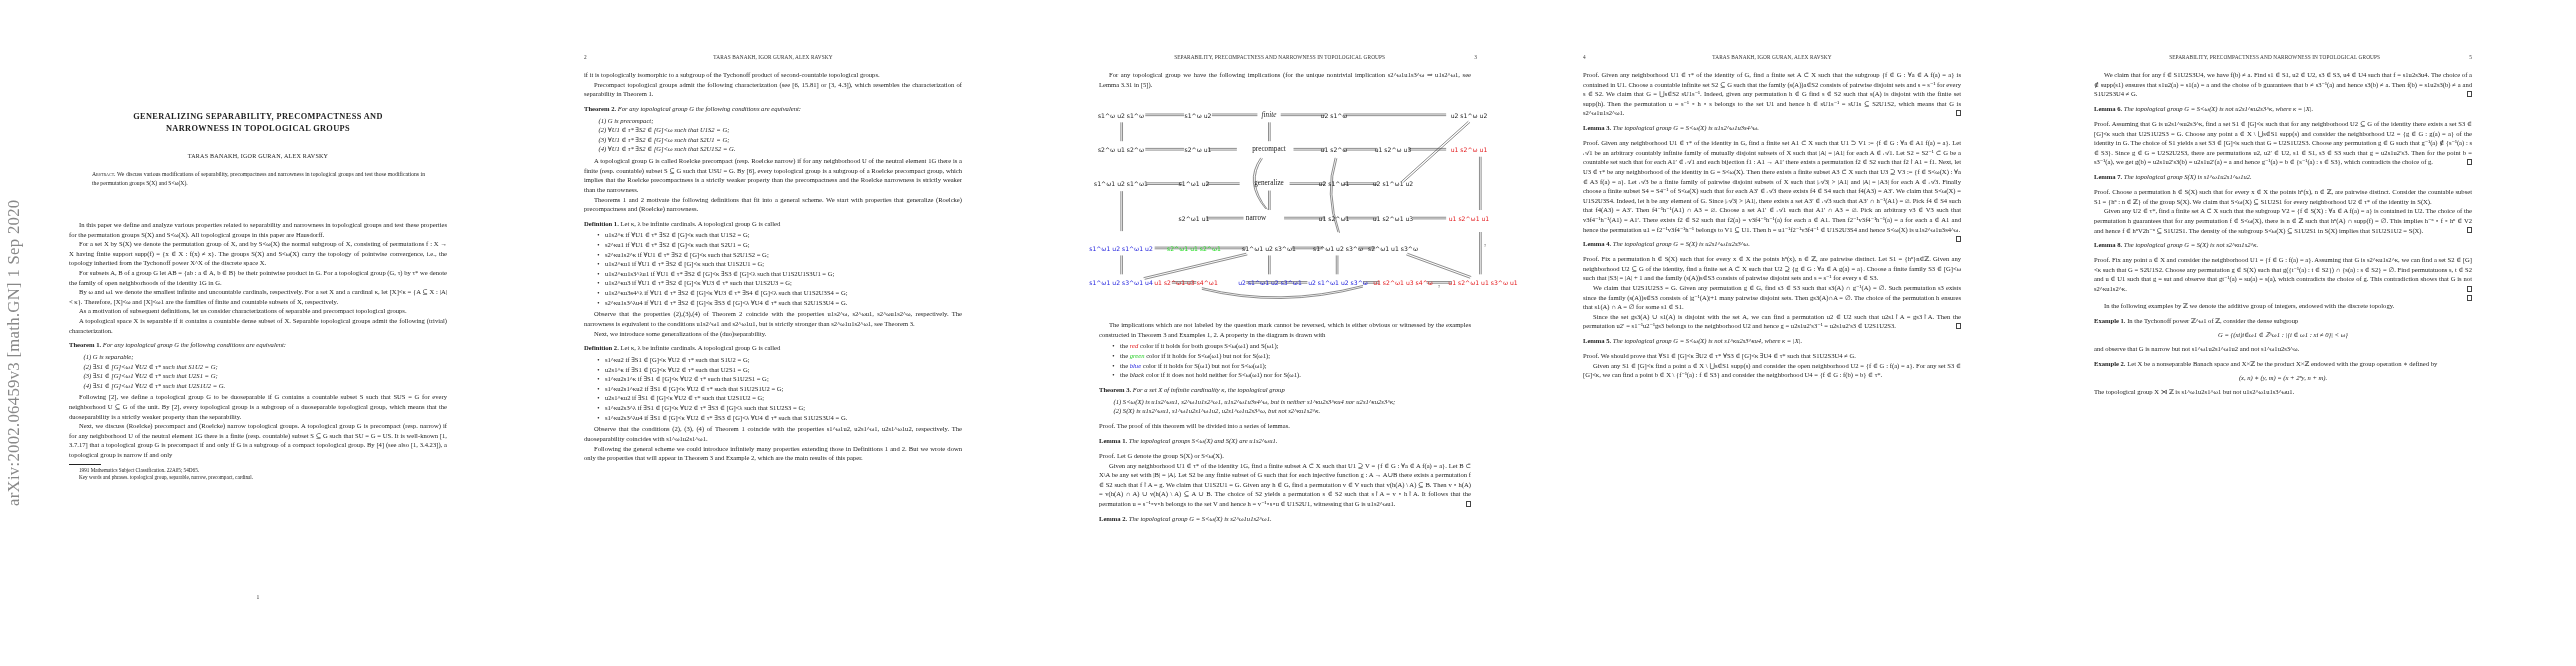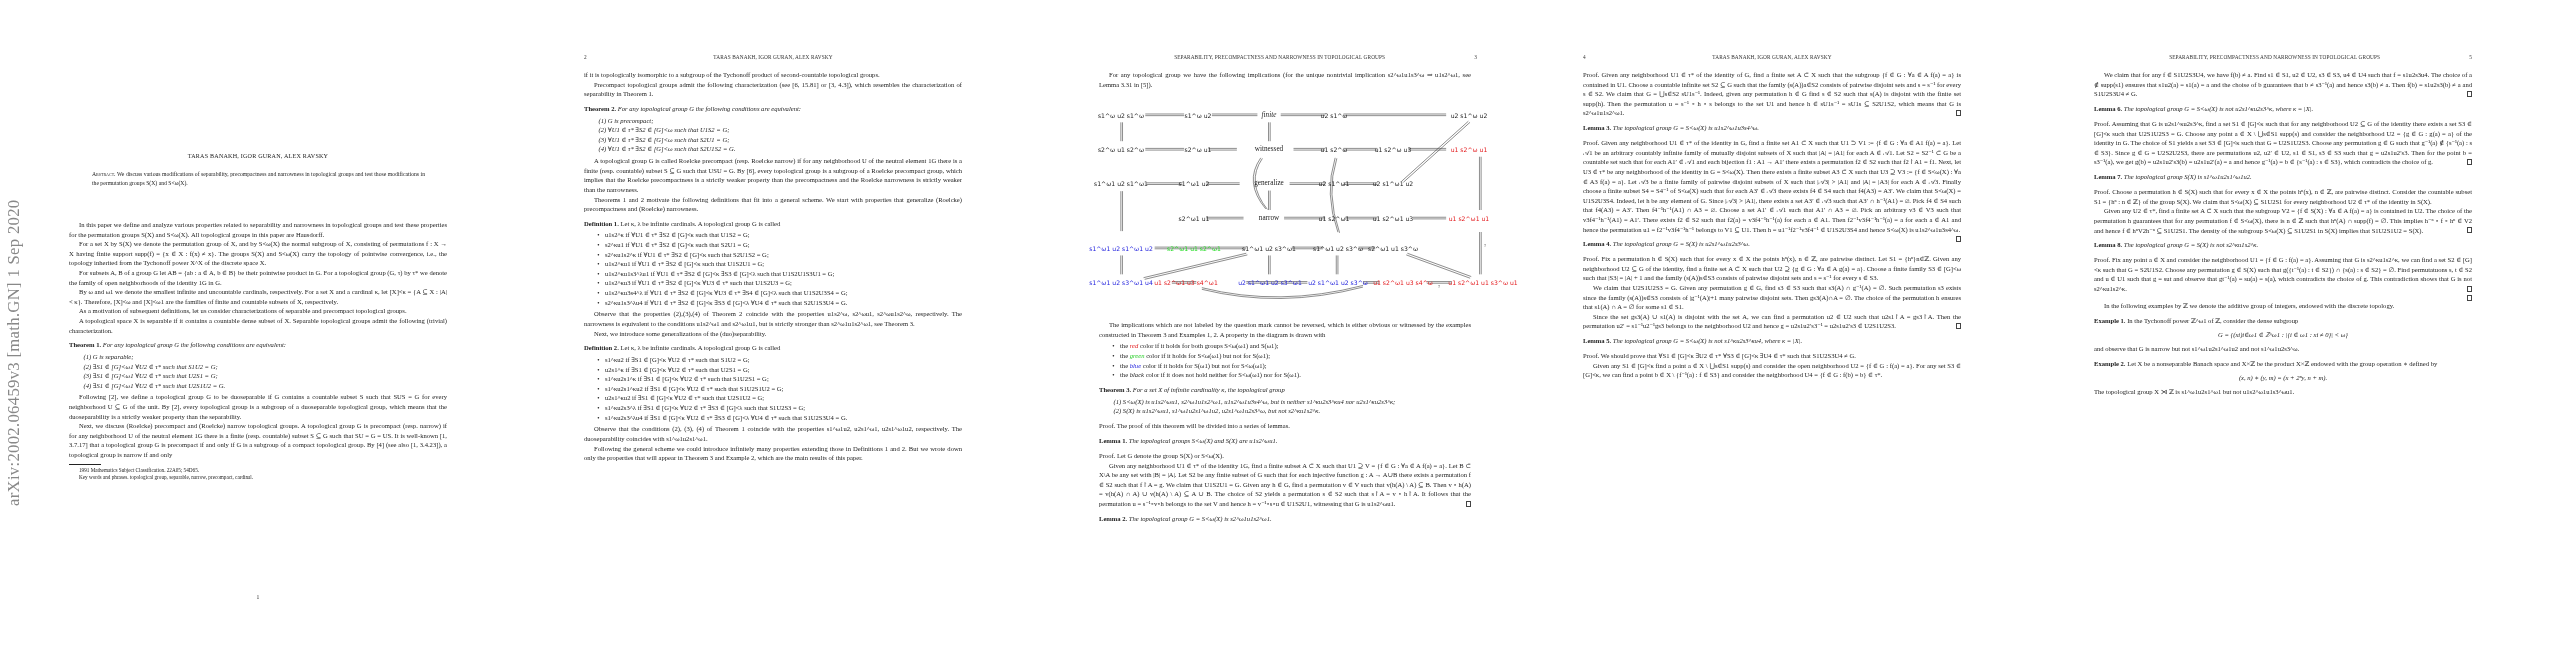--- a/index.html
+++ b/index.html
@@ -47,20 +47,24 @@
   .node.word { font-family: "Liberation Serif", serif; font-size: 7.2px; }
   .node.red { color: #e3191c; } .node.green { color: #22dd22; } .node.blue { color: #1a1adc; }
   .qmark { position: absolute; font-size: 5px; color: #444; }
   .c-red { color: #e3191c; font-style: italic; } .c-green { color: #22cc22; font-style: italic; } .c-blue { color: #1a1adc; font-style: italic; }
 </style>
 </head>
 <body>
 
 <div class="page p1">
   <div class="arxiv">arXiv:2002.06459v3  [math.GN]  1 Sep 2020</div>
+  <div class="title">
+    <div>GENERALIZING SEPARABILITY, PRECOMPACTNESS AND</div>
+    <div>NARROWNESS IN TOPOLOGICAL GROUPS</div>
+  </div>
   <div class="authors">TARAS BANAKH, IGOR GURAN, ALEX RAVSKY</div>
   <div class="abstract">
     <span class="sc">Abstract.</span>
     <span>We discuss various modifications of separability, precompactness and narrowness in topological groups and test those modifications in the permutation groups S(X) and S&lt;ω(X).</span>
   </div>
   <div class="body" style="top:220px;">
     <p class="par">In this paper we define and analyze various properties related to separability and narrowness in topological groups and test these properties for the permutation groups S(X) and S&lt;ω(X). All topological groups in this paper are Hausdorff.</p>
     <p class="par">For a set X by S(X) we denote the permutation group of X, and by S&lt;ω(X) the normal subgroup of X, consisting of permutations f : X → X having finite support supp(f) = {x ∈ X : f(x) ≠ x}. The groups S(X) and S&lt;ω(X) carry the topology of pointwise convergence, i.e., the topology inherited from the Tychonoff power X^X of the discrete space X.</p>
     <p class="par">For subsets A, B of a group G let AB = {ab : a ∈ A, b ∈ B} be their pointwise product in G. For a topological group (G, τ) by τ* we denote the family of open neighborhoods of the identity 1G in G.</p>
     <p class="par">By ω and ω1 we denote the smallest infinite and uncountable cardinals, respectively. For a set X and a cardinal κ, let [X]&lt;κ = {A ⊆ X : |A| &lt; κ}. Therefore, [X]&lt;ω and [X]&lt;ω1 are the families of finite and countable subsets of X, respectively.</p>
@@ -217,33 +221,33 @@
     </svg>
 
     <span class="node" style="left:58px;top:15.6px;">s1^ω u2 s1^ω</span>
     <span class="node" style="left:135px;top:15.6px;">s1^ω u2</span>
     <span class="node word" style="left:206px;top:15.6px;font-style:italic;">finite</span>
     <span class="node" style="left:271px;top:15.6px;">u2 s1^ω</span>
     <span class="node" style="left:406px;top:15.6px;">u2 s1^ω u2</span>
 
     <span class="node" style="left:58px;top:50px;">s2^ω u1 s2^ω</span>
     <span class="node" style="left:135px;top:50px;">s2^ω u1</span>
-    <span class="node word" style="left:206px;top:50px;">witnessed</span>
+    <span class="node word" style="left:206px;top:50px;">precompact</span>
     <span class="node" style="left:271px;top:50px;">u1 s2^ω</span>
     <span class="node" style="left:330px;top:50px;">u1 s2^ω u3</span>
     <span class="node red" style="left:406px;top:50px;">u1 s2^ω u1</span>
 
     <span class="node" style="left:58px;top:84px;">s1^ω1 u2 s1^ω1</span>
     <span class="node" style="left:131px;top:84px;">s1^ω1 u2</span>
     <span class="node word" style="left:206px;top:84px;">generalize</span>
     <span class="node" style="left:271px;top:84px;">u2 s1^ω1</span>
     <span class="node" style="left:330px;top:84px;">u2 s1^ω1 u2</span>
 
     <span class="node" style="left:131px;top:119px;">s2^ω1 u1</span>
-    <span class="node word" style="left:206px;top:119px;text-align:right;">narrow</span>
+    <span class="node word" style="left:193px;top:119px;text-align:right;">narrow</span>
     <span class="node" style="left:271px;top:119px;">u1 s2^ω1</span>
     <span class="node" style="left:330px;top:119px;">u1 s2^ω1 u3</span>
     <span class="node red" style="left:406px;top:119px;">u1 s2^ω1 u1</span>
   </div>
 
   <div class="diagram" style="top:232px;height:78px;">
     <svg width="461" height="78" viewBox="0 0 830 140">
       <g stroke="#333" stroke-width="1" fill="none">
         <line x1="165" y1="27" x2="330" y2="27"></line>
           <line x1="165" y1="30" x2="330" y2="30"></line>

